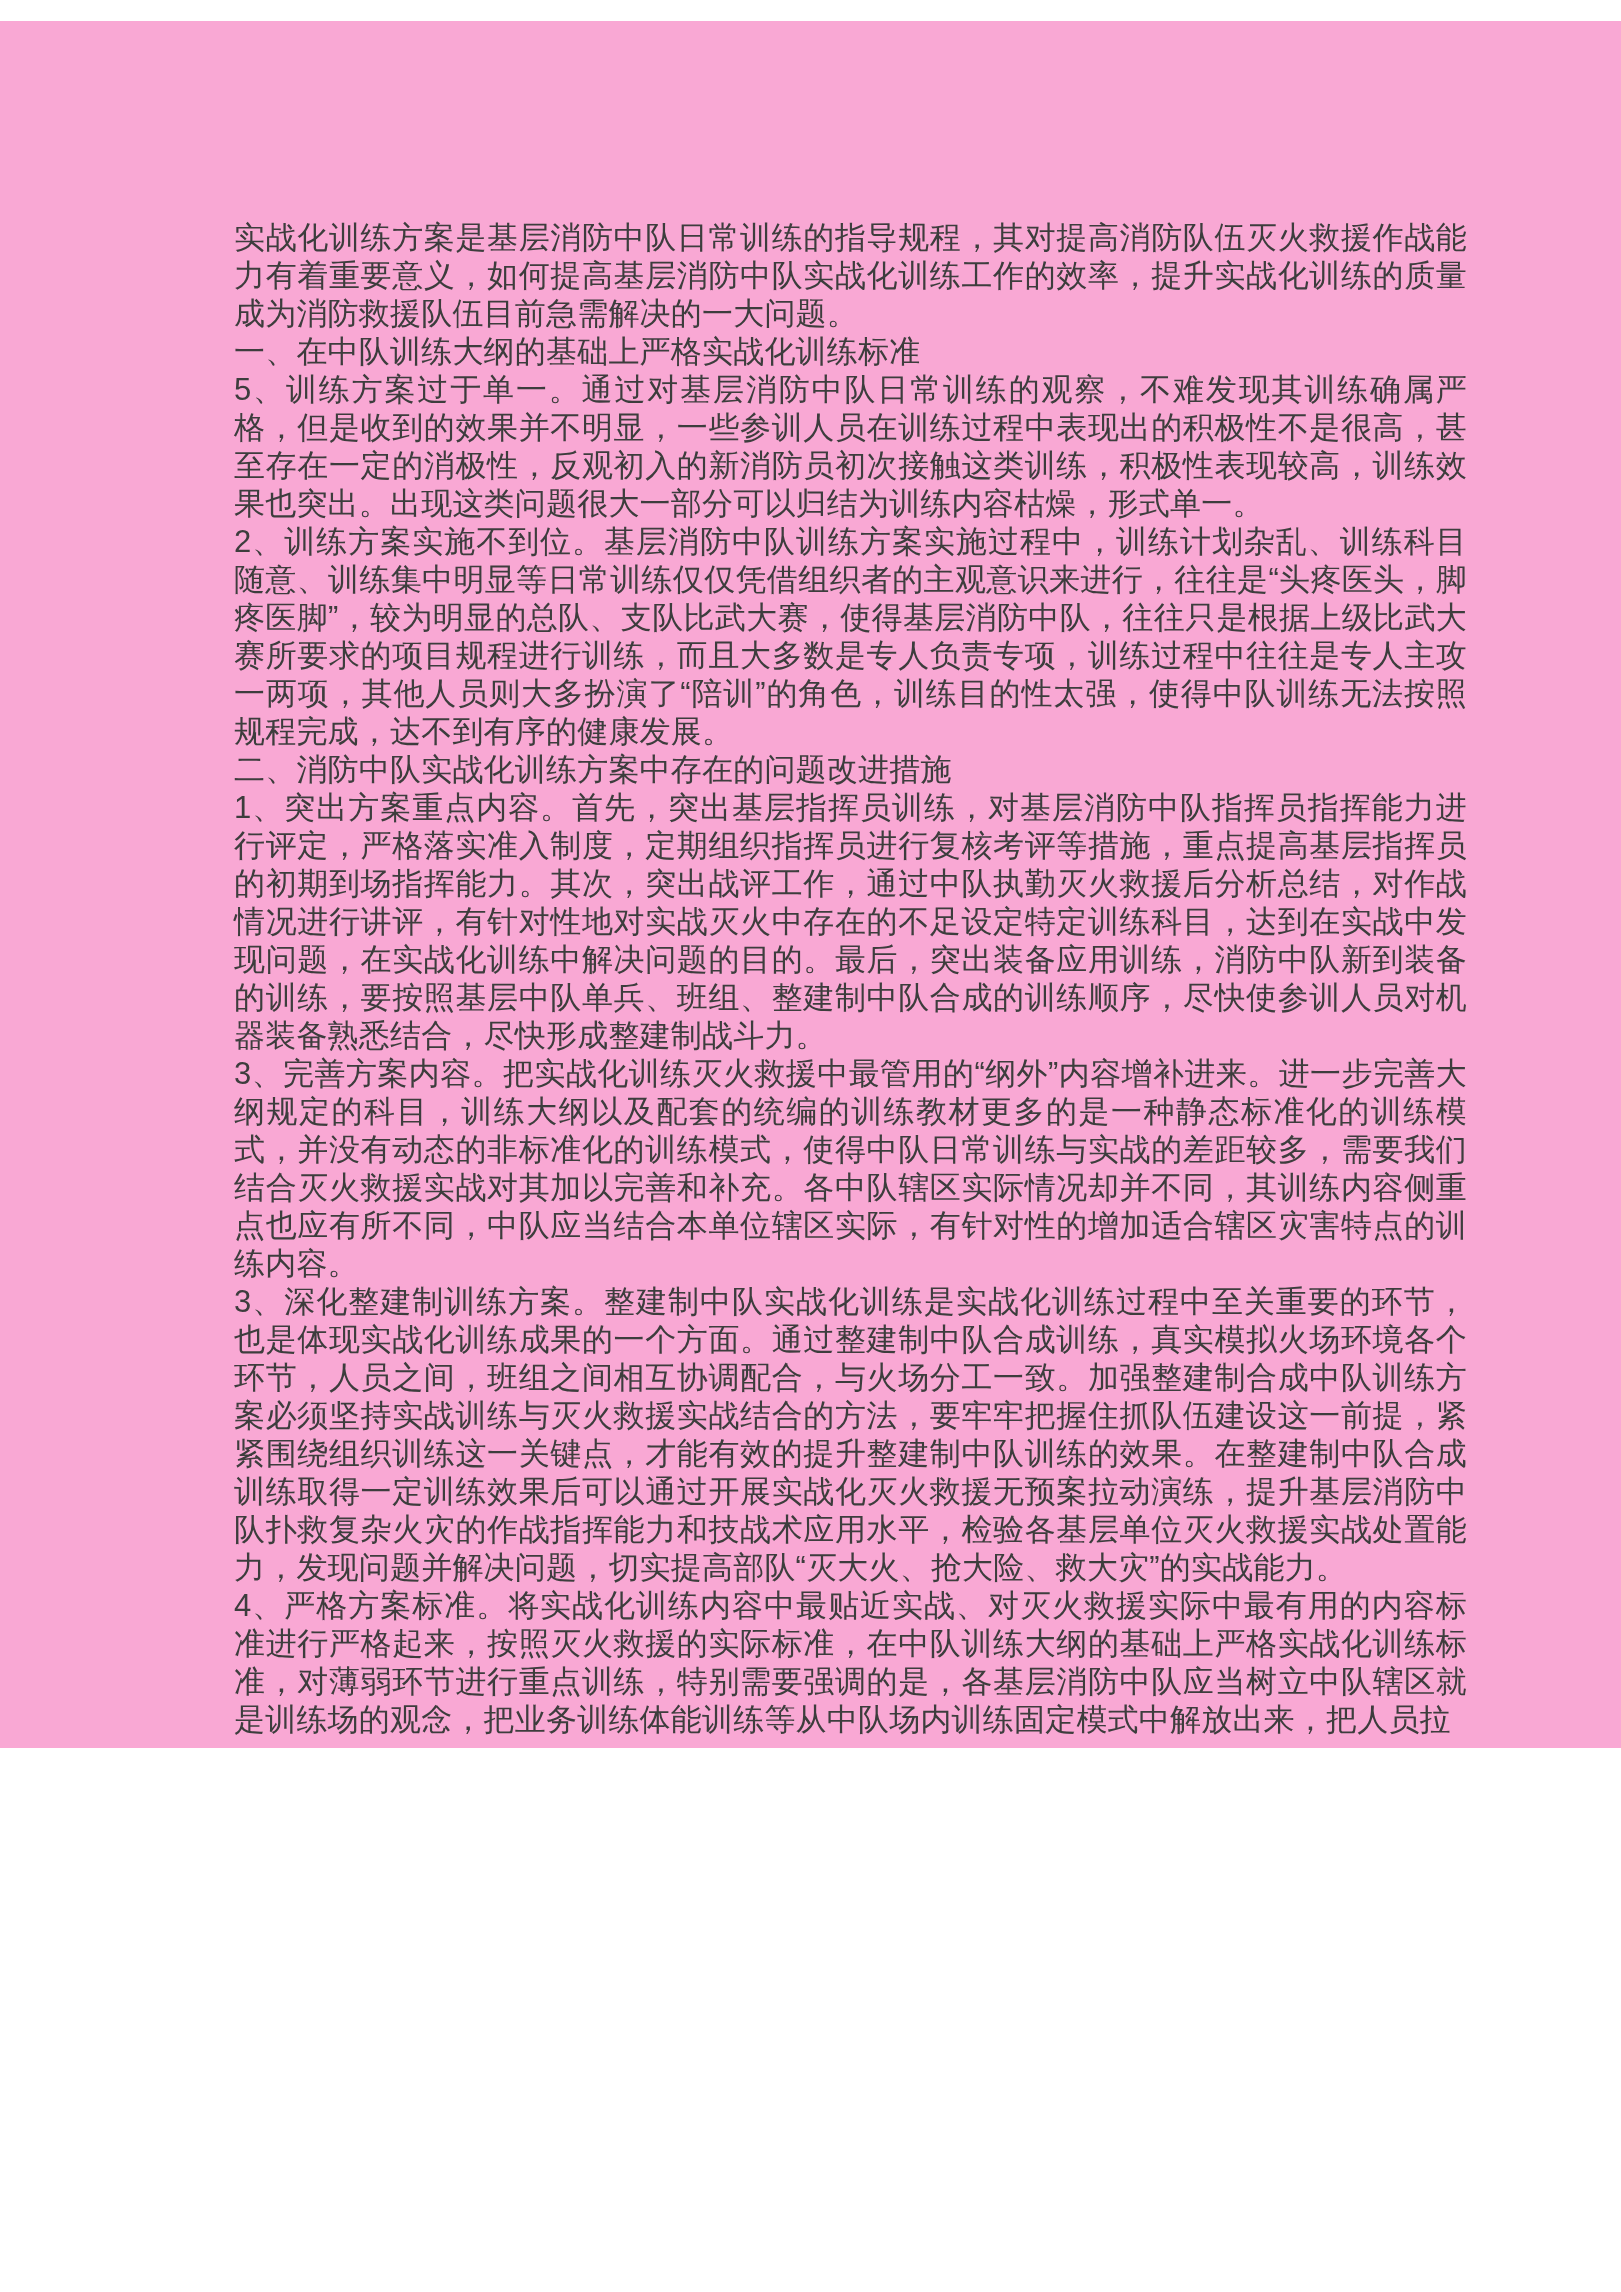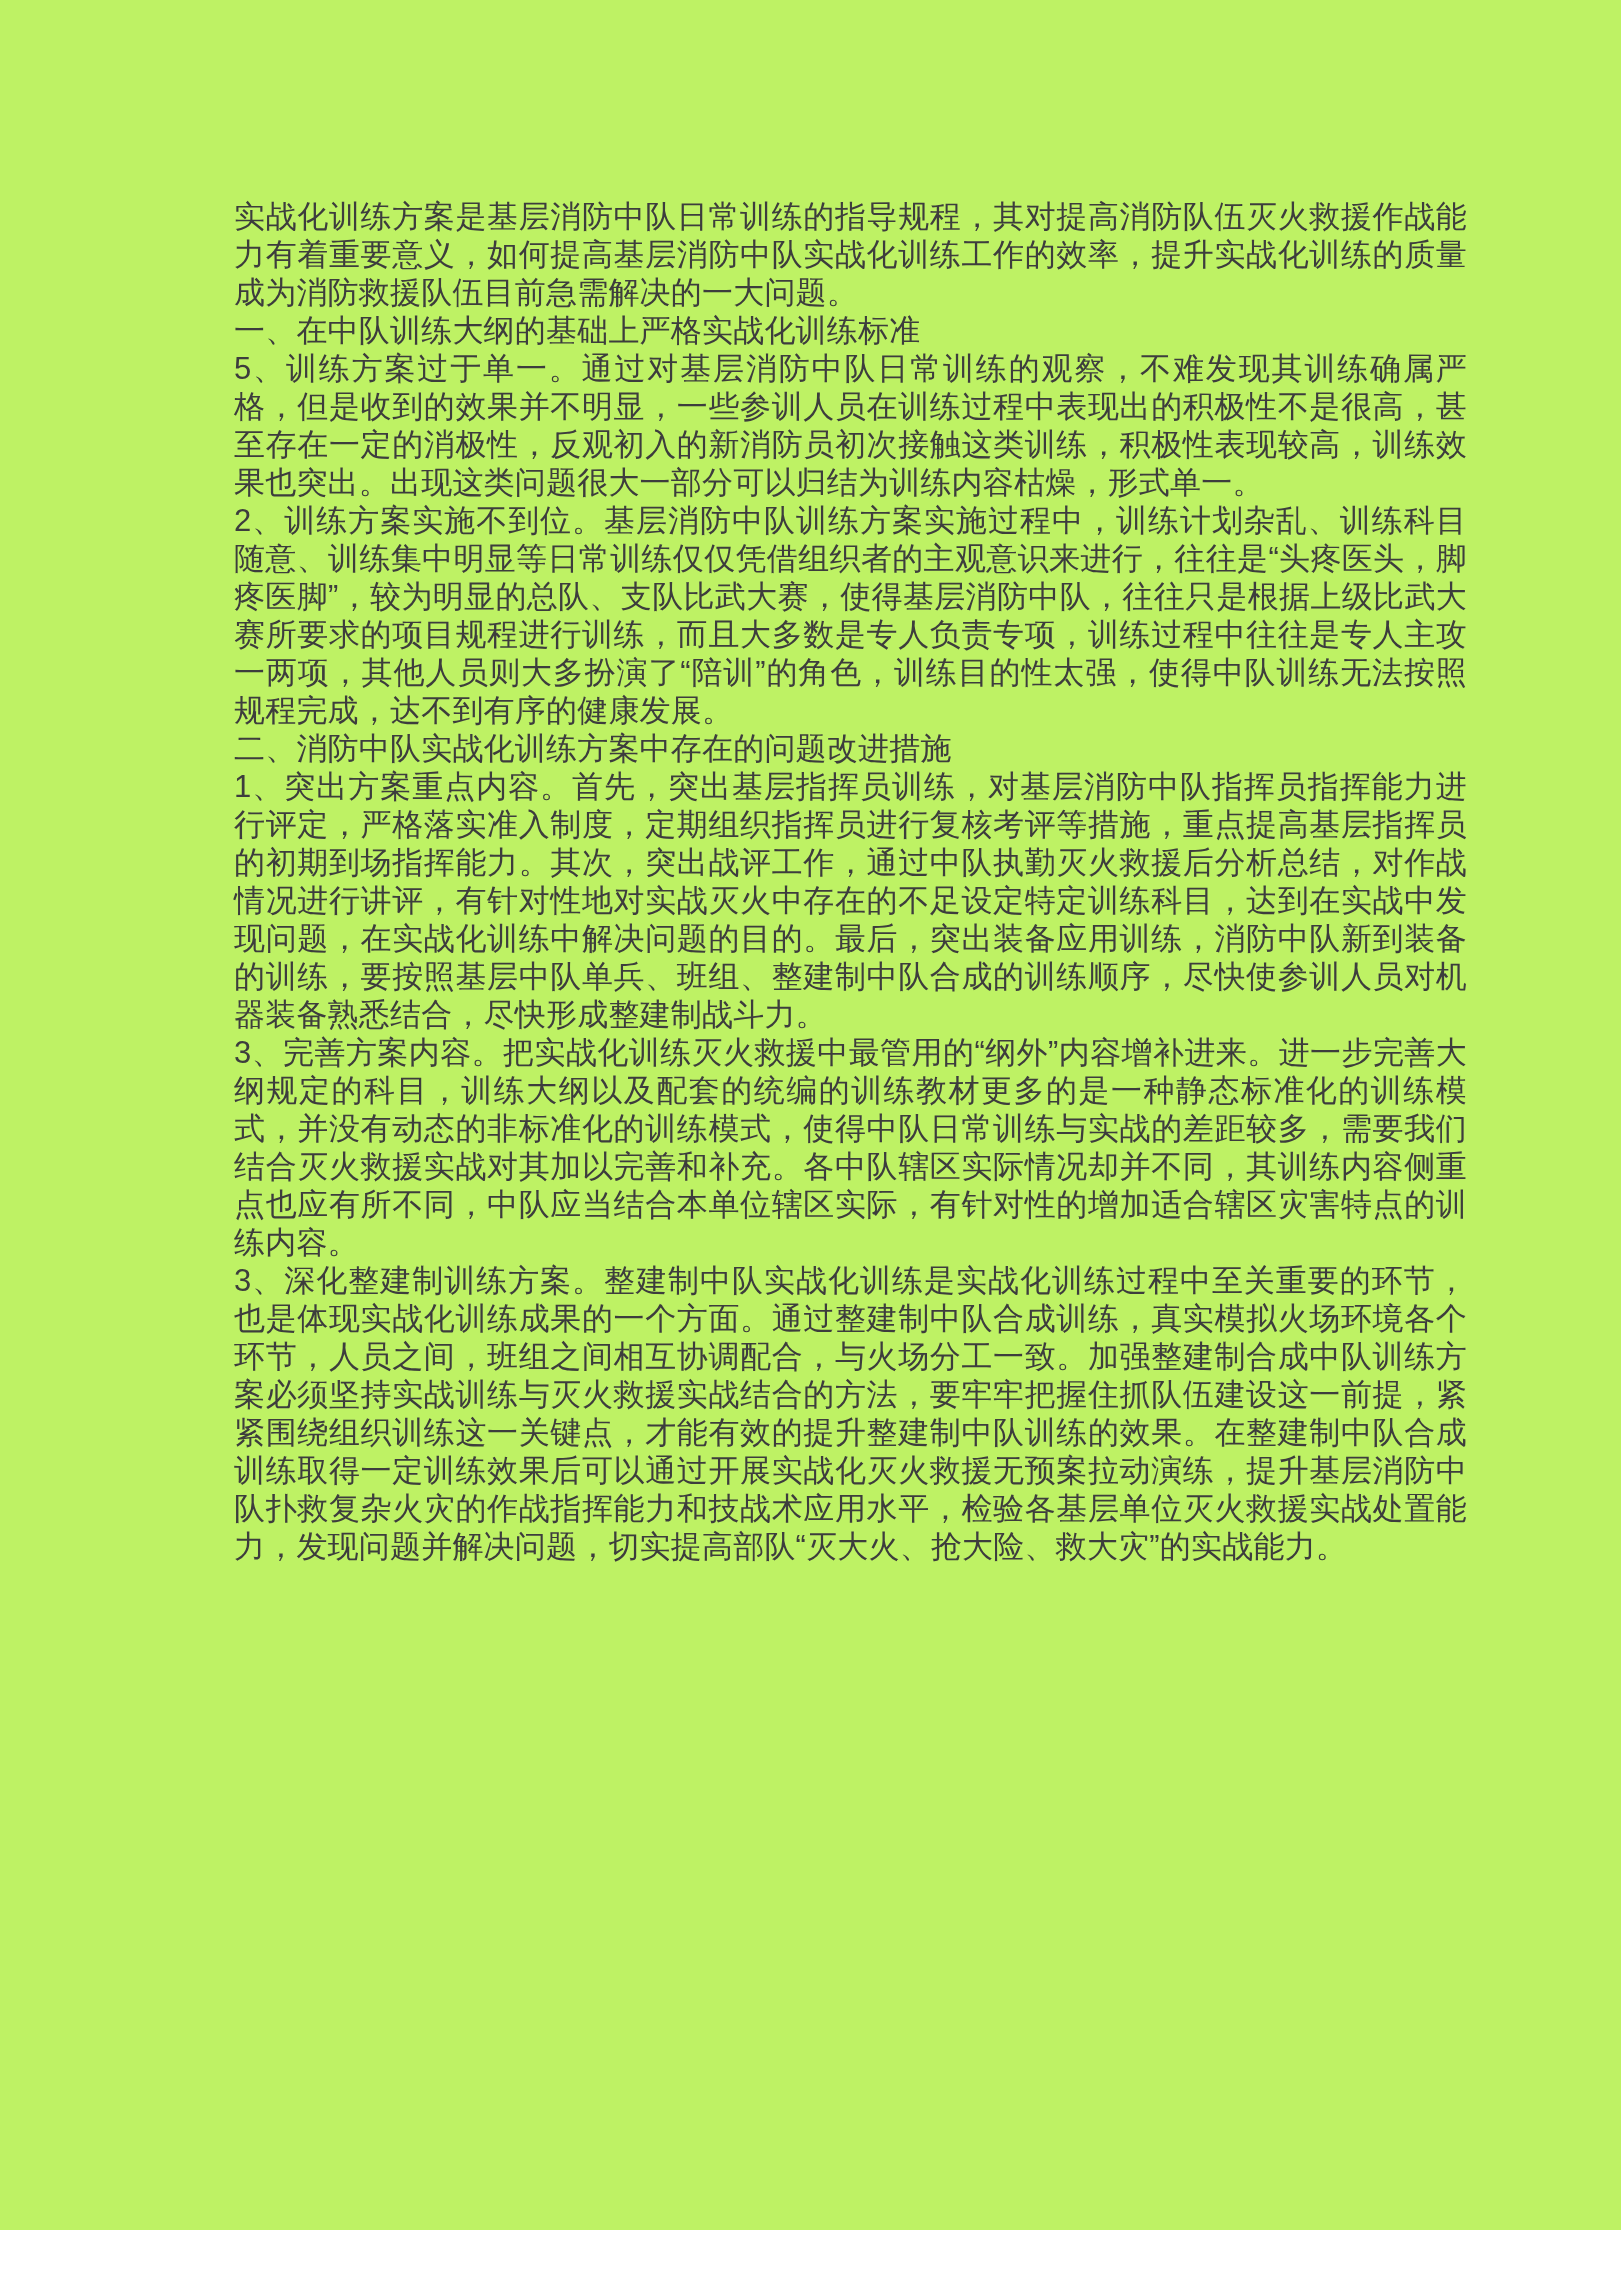--- a/index.html
+++ b/index.html
@@ -3,24 +3,25 @@
 <meta charset="utf-8">
 <style>
   html, body {
     margin: 0;
     padding: 0;
     background: #ffffff;
   }
   .page {
     position: relative;
     width: 1621px;
-    height: 2230px;
-    background: #bef264;
+    height: 1727px;
+    background: #f9a8d4;
     overflow: hidden;
     font-family: "Liberation Sans", sans-serif;
+    margin-top: 21px;
   }
   .text-block {
     position: absolute;
     left: 234px;
     top: 198px;
     width: 1233px;
     font-size: 31px;
     line-height: 38px;
     color: #3d3d3d;
     text-align: justify;
@@ -37,15 +38,16 @@
 <div class="page">
   <div class="text-block">
     <p>实战化训练方案是基层消防中队日常训练的指导规程，其对提高消防队伍灭火救援作战能力有着重要意义，如何提高基层消防中队实战化训练工作的效率，提升实战化训练的质量成为消防救援队伍目前急需解决的一大问题。</p>
     <p>一、在中队训练大纲的基础上严格实战化训练标准</p>
     <p>5、训练方案过于单一。通过对基层消防中队日常训练的观察，不难发现其训练确属严格，但是收到的效果并不明显，一些参训人员在训练过程中表现出的积极性不是很高，甚至存在一定的消极性，反观初入的新消防员初次接触这类训练，积极性表现较高，训练效果也突出。出现这类问题很大一部分可以归结为训练内容枯燥，形式单一。</p>
     <p>2、训练方案实施不到位。基层消防中队训练方案实施过程中，训练计划杂乱、训练科目随意、训练集中明显等日常训练仅仅凭借组织者的主观意识来进行，往往是“头疼医头，脚疼医脚”，较为明显的总队、支队比武大赛，使得基层消防中队，往往只是根据上级比武大赛所要求的项目规程进行训练，而且大多数是专人负责专项，训练过程中往往是专人主攻一两项，其他人员则大多扮演了“陪训”的角色，训练目的性太强，使得中队训练无法按照规程完成，达不到有序的健康发展。</p>
     <p>二、消防中队实战化训练方案中存在的问题改进措施</p>
     <p>1、突出方案重点内容。首先，突出基层指挥员训练，对基层消防中队指挥员指挥能力进行评定，严格落实准入制度，定期组织指挥员进行复核考评等措施，重点提高基层指挥员的初期到场指挥能力。其次，突出战评工作，通过中队执勤灭火救援后分析总结，对作战情况进行讲评，有针对性地对实战灭火中存在的不足设定特定训练科目，达到在实战中发现问题，在实战化训练中解决问题的目的。最后，突出装备应用训练，消防中队新到装备的训练，要按照基层中队单兵、班组、整建制中队合成的训练顺序，尽快使参训人员对机器装备熟悉结合，尽快形成整建制战斗力。</p>
     <p>3、完善方案内容。把实战化训练灭火救援中最管用的“纲外”内容增补进来。进一步完善大纲规定的科目，训练大纲以及配套的统编的训练教材更多的是一种静态标准化的训练模式，并没有动态的非标准化的训练模式，使得中队日常训练与实战的差距较多，需要我们结合灭火救援实战对其加以完善和补充。各中队辖区实际情况却并不同，其训练内容侧重点也应有所不同，中队应当结合本单位辖区实际，有针对性的增加适合辖区灾害特点的训练内容。</p>
     <p>3、深化整建制训练方案。整建制中队实战化训练是实战化训练过程中至关重要的环节，也是体现实战化训练成果的一个方面。通过整建制中队合成训练，真实模拟火场环境各个环节，人员之间，班组之间相互协调配合，与火场分工一致。加强整建制合成中队训练方案必须坚持实战训练与灭火救援实战结合的方法，要牢牢把握住抓队伍建设这一前提，紧紧围绕组织训练这一关键点，才能有效的提升整建制中队训练的效果。在整建制中队合成训练取得一定训练效果后可以通过开展实战化灭火救援无预案拉动演练，提升基层消防中队扑救复杂火灾的作战指挥能力和技战术应用水平，检验各基层单位灭火救援实战处置能力，发现问题并解决问题，切实提高部队“灭大火、抢大险、救大灾”的实战能力。</p>
+    <p>4、严格方案标准。将实战化训练内容中最贴近实战、对灭火救援实际中最有用的内容标准进行严格起来，按照灭火救援的实际标准，在中队训练大纲的基础上严格实战化训练标准，对薄弱环节进行重点训练，特别需要强调的是，各基层消防中队应当树立中队辖区就是训练场的观念，把业务训练体能训练等从中队场内训练固定模式中解放出来，把人员拉</p>
   </div>
 </div>
 
 
 </body></html>

